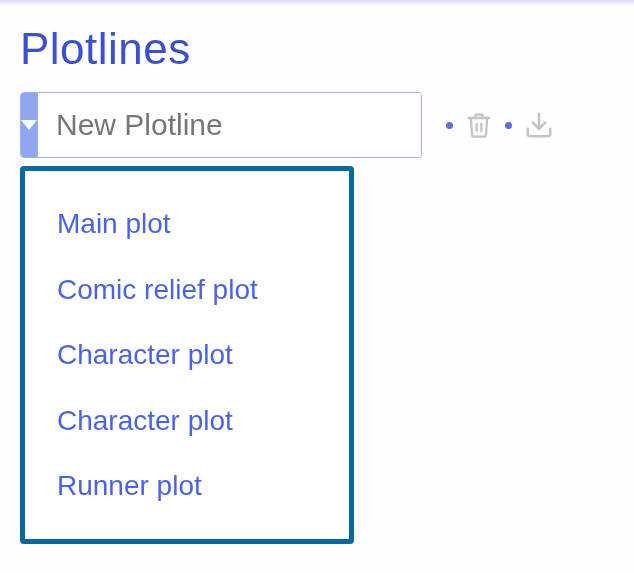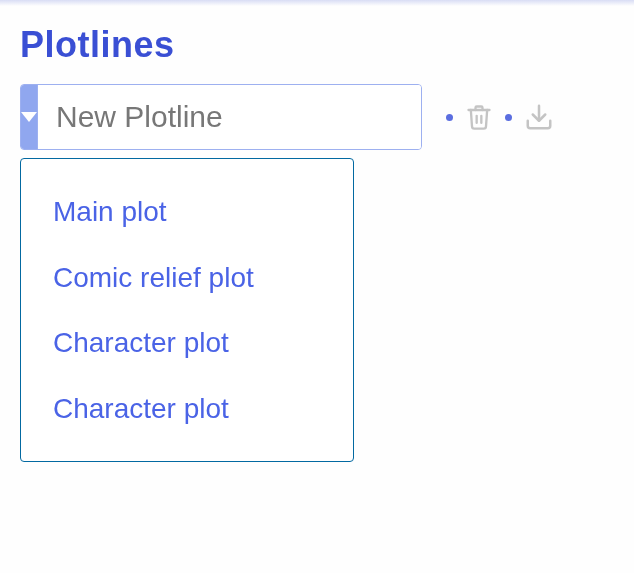--- a/index.html
+++ b/index.html
@@ -13,22 +13,22 @@
     position: relative;
   }
   .top-gradient {
     height: 6px;
     background: linear-gradient(to bottom, rgba(160,170,230,0.4), rgba(255,255,255,0));
   }
   .container {
     padding: 18px 20px;
   }
   .heading {
-    font-size: 36px;
-    font-weight: 700;
+    font-size: 44px;
+    font-weight: 400;
     color: #3a4fd4;
     margin: 0 0 18px 0;
     letter-spacing: 0.5px;
     font-family: 'Arial Black', 'Segoe UI', sans-serif;
   }
   .row {
     display: flex;
     align-items: center;
     gap: 10px;
   }
@@ -79,21 +79,21 @@
     display: flex;
     align-items: center;
     justify-content: center;
     cursor: pointer;
     color: #c4c4c4;
   }
   .icon-btn svg { display: block; }
   .dropdown-menu {
     margin-top: 8px;
     width: 334px;
-    border: 1px solid #0369a1;
+    border: 5px solid #0369a1;
     border-radius: 4px;
     background: #fff;
     padding: 20px 0;
   }
   .dropdown-item {
     padding: 16px 32px;
     font-size: 28px;
     color: #4a63e6;
     cursor: pointer;
     line-height: 1.2;
@@ -140,15 +140,16 @@
       </div>
     </div>
 
   </div>
 
   <div class="dropdown-menu">
     <div class="dropdown-item">Main plot</div>
     <div class="dropdown-item">Comic relief plot</div>
     <div class="dropdown-item">Character plot</div>
     <div class="dropdown-item">Character plot</div>
+    <div class="dropdown-item">Runner plot</div>
   </div>
 
 </div>
 
 </body></html>

